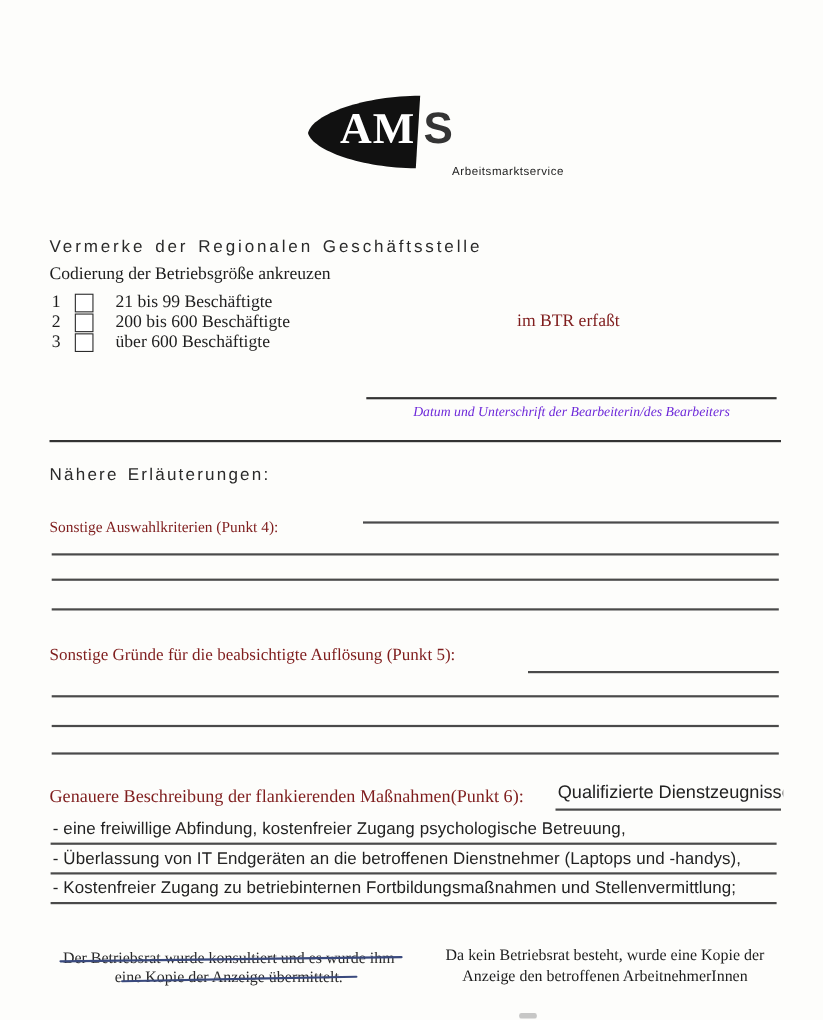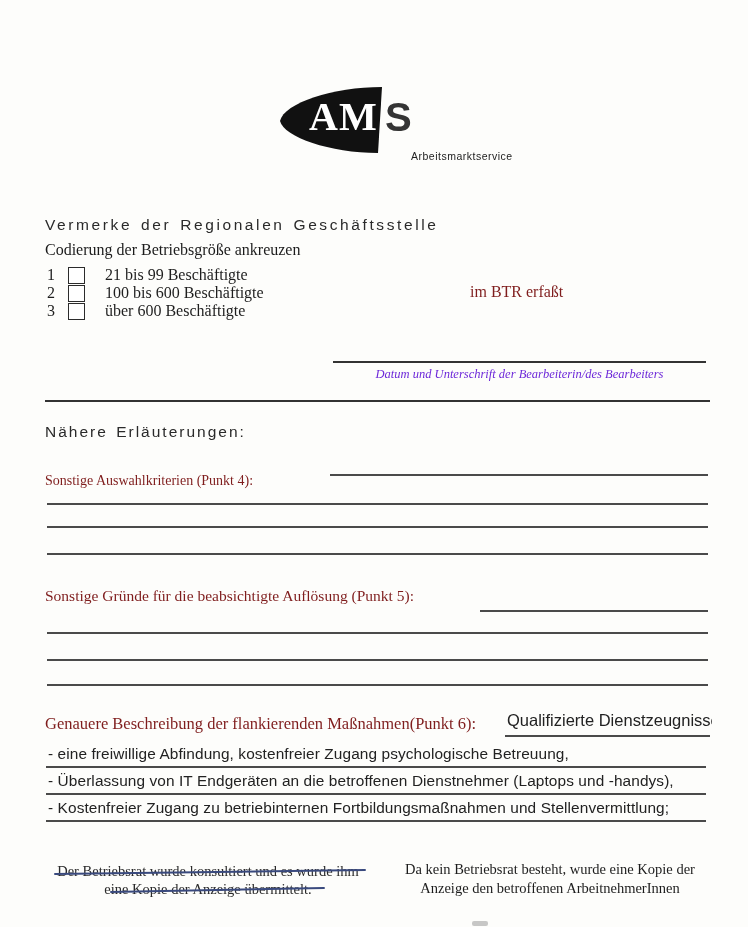--- a/index.html
+++ b/index.html
@@ -63,21 +63,21 @@
 <div class="serif-i" style="left:45px;top:241px;">Codierung der Betriebsgröße ankreuzen</div>
 
 <div class="opt-row" style="top:266px;">
   <span class="opt-num">1</span>
   <span class="opt-box"></span>
   <span class="opt-label">21 bis 99 Beschäftigte</span>
 </div>
 <div class="opt-row" style="top:284px;">
   <span class="opt-num">2</span>
   <span class="opt-box"></span>
-  <span class="opt-label">100 bis 600 Beschäftigte</span>
+  <span class="opt-label">200 bis 600 Beschäftigte</span>
 </div>
 <div class="opt-row" style="top:302px;">
   <span class="opt-num">3</span>
   <span class="opt-box"></span>
   <span class="opt-label">über 600 Beschäftigte</span>
 </div>
 
 <div class="serif" style="left:470px;top:283px;">im BTR erfaßt</div>
 
 <div class="rule-dark" style="left:333px;top:361px;width:373px;"></div>

